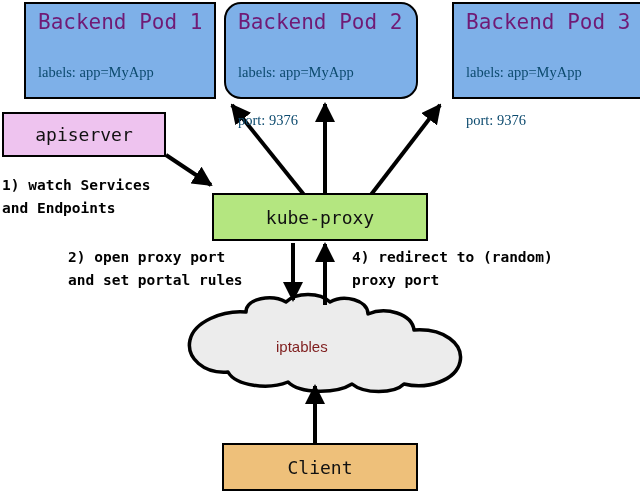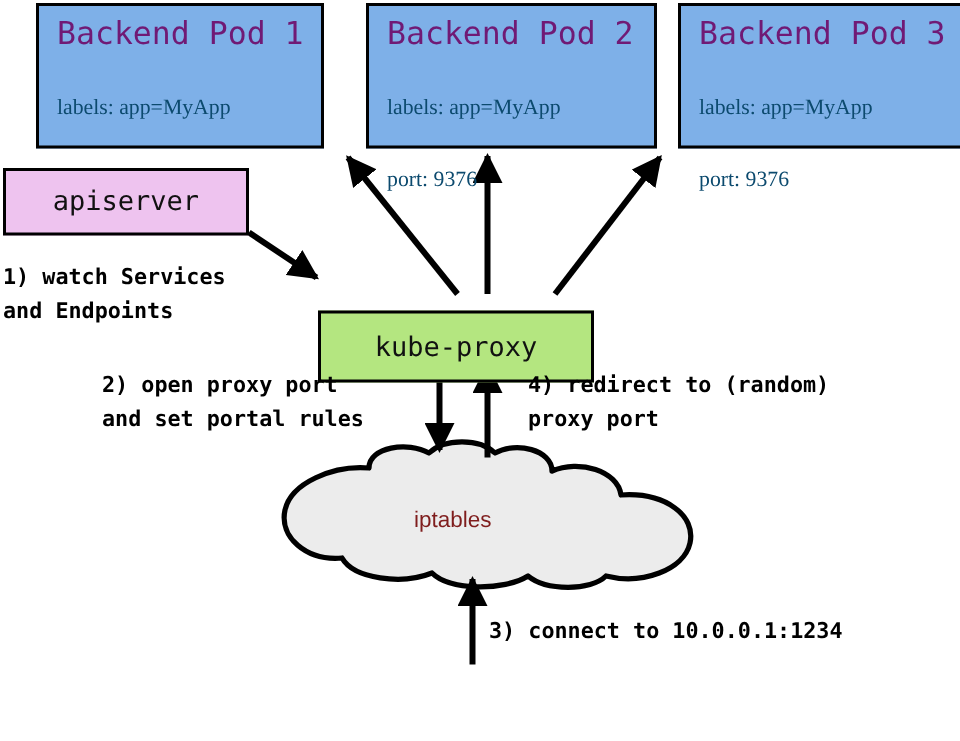--- a/index.html
+++ b/index.html
@@ -131,48 +131,50 @@
 
     <line x1="315" y1="443" x2="315" y2="386" stroke="#000000" stroke-width="4" marker-end="url(#arrowhead)"></line>
   </svg>
 
   <div class="node pod-box" id="node-pod-1" style="left:24px; top:2px; width:192px; height:97px;">
     <div class="pod-title">Backend Pod 1</div>
     <div class="pod-line">labels: app=MyApp</div>
     <div class="pod-line">port: 9376</div>
   </div>
 
-  <div class="node pod-box" id="node-pod-2" style="left:244px; top:2px; width:194px; height:97px;">
+  <div class="node pod-box" id="node-pod-2" style="left:224px; top:2px; width:194px; height:97px;border-radius:17px;">
     <div class="pod-title">Backend Pod 2</div>
     <div class="pod-line">labels: app=MyApp</div>
     <div class="pod-line">port: 9376</div>
   </div>
 
   <div class="node pod-box" id="node-pod-3" style="left:452px; top:2px; width:192px; height:97px;">
     <div class="pod-title">Backend Pod 3</div>
     <div class="pod-line">labels: app=MyApp</div>
     <div class="pod-line">port: 9376</div>
   </div>
 
   <div class="node center-box" id="node-apiserver" style="left:2px; top:112px; width:164px; height:45px;">
     <span>apiserver</span>
   </div>
 
-  <div class="node center-box" id="node-kube-proxy" style="left:212px; top:207px; width:184px; height:48px;">
+  <div class="node center-box" id="node-kube-proxy" style="left:212px; top:193px; width:216px; height:48px;">
     <span>kube-proxy</span>
   </div>
 
   <div class="cloud-label" id="label-iptables" style="left:276px; top:338px;">iptables</div>
 
+  <div class="node center-box" id="node-client" style="left:222px; top:443px; width:196px; height:48px;">
+    <span>Client</span>
+  </div>
 
   <div class="annotation" id="ann-step-1" style="left:2px; top:174px;">1) watch Services
 and Endpoints</div>
 
   <div class="annotation" id="ann-step-2" style="left:68px; top:246px;">2) open proxy port
 and set portal rules</div>
 
-  <div class="annotation" id="ann-step-3" style="left:326px; top:410px;">3) connect to 10.0.0.1:1234</div>
 
   <div class="annotation" id="ann-step-4" style="left:352px; top:246px;">4) redirect to (random)
 proxy port</div>
 
 
 </div>
 
 </body></html>

